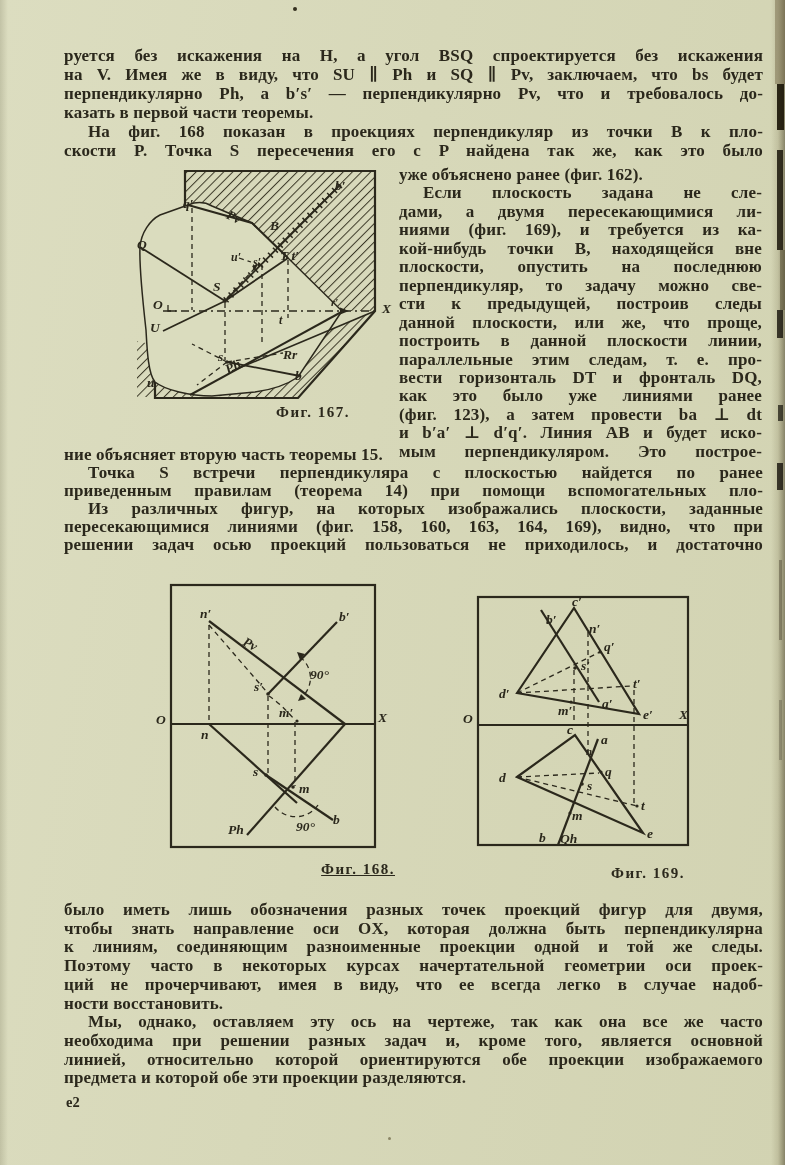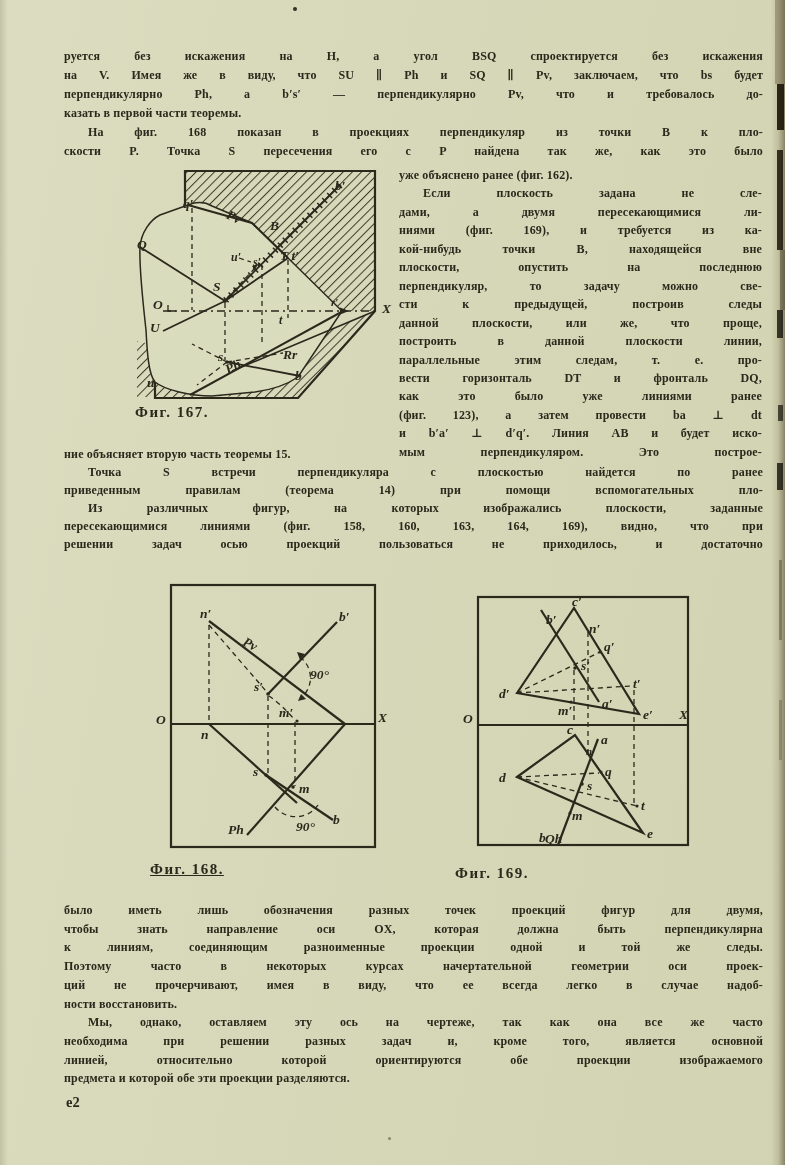--- a/index.html
+++ b/index.html
@@ -1,35 +1,35 @@
 <!DOCTYPE html>
 <html style="--bg: #d7d8b9; --bg2: #dadcbe; --ink: #2b281c;"><head>
 <meta charset="utf-8">
 <style>
   html,body{margin:0;padding:0;background:#9a9880;}
   .page{position:relative;width:785px;height:1165px;overflow:hidden;
         background:linear-gradient(100deg,#dcddc0 0%,#d7d8b9 45%,#d2d3b2 100%);
         font-family:"Liberation Serif","DejaVu Serif",serif;color:var(--ink,#2b281c);}
-  .tblock{position:absolute;font-size:12px;font-weight:600;letter-spacing:.15px;}
+  .tblock{position:absolute;font-size:17px;font-weight:600;letter-spacing:.15px;}
   .tline{text-align:justify;text-align-last:justify;}
   .tline.nj{text-align:left;text-align-last:left;}
   .tline.ind{text-indent:24px;}
   #para-top{left:64px;top:47px;width:699px;line-height:18.9px;}
   #col-right{left:399px;top:166px;width:363px;line-height:18.45px;}
   #para-mid{left:64px;top:446px;width:699px;line-height:17.9px;}
   #para-bottom{left:64px;top:901px;width:699px;line-height:18.7px;}
   .fig{position:absolute;}
   #fig167{left:135px;top:168px;width:260px;height:252px;}
   #fig168{left:150px;top:580px;width:245px;height:300px;}
   #fig169{left:455px;top:580px;width:250px;height:300px;}
   .fig svg{position:absolute;left:0;top:0;}
   .flabel{position:absolute;font-style:italic;font-weight:700;font-size:13.5px;
           line-height:1;white-space:nowrap;transform-origin:left top;}
   .fcap{position:absolute;font-style:normal;font-weight:700;font-size:15px;
-        letter-spacing:1.5px;text-align:left;}
+        letter-spacing:1.5px;text-align:right;}
   #cap167{left:0;top:236px;width:215px;}
   #cap168{left:0;top:281px;width:245px;text-decoration:underline;}
   #cap169{left:0;top:285px;width:230px;}
   #page-num{position:absolute;left:66px;top:1094px;font-size:14.5px;font-weight:700;}
   
   .edge-strip{position:absolute;right:0;top:0;width:14px;height:100%;
     background:linear-gradient(to right,rgba(0,0,0,0) 0%,rgba(110,100,65,.18) 50%,rgba(80,72,44,.38) 78%,rgba(58,50,28,.5) 100%);}
   .left-strip{position:absolute;left:0;top:0;width:8px;height:100%;
     background:linear-gradient(to right,rgba(80,78,50,.18),rgba(0,0,0,0));}
   .mark{position:absolute;}
@@ -257,21 +257,21 @@
       <span class="flabel" style="left: 224px; top: 128px;">X</span>
       <span class="flabel" style="left: 112px; top: 143px;">c</span>
       <span class="flabel" style="left: 146px; top: 153px;">a</span>
       <span class="flabel" style="left: 131px; top: 166px; font-size: 11px;">n</span>
       <span class="flabel" style="left: 150px; top: 185px;">q</span>
       <span class="flabel" style="left: 132px; top: 199px;">s</span>
       <span class="flabel" style="left: 44px; top: 191px;">d</span>
       <span class="flabel" style="left: 186px; top: 219px;">t</span>
       <span class="flabel" style="left: 117px; top: 229px;">m</span>
       <span class="flabel" style="left: 84px; top: 251px;">b</span>
-      <span class="flabel" style="left: 90px; top: 252px;">Qh</span>
+      <span class="flabel" style="left: 105px; top: 252px;">Qh</span>
       <span class="flabel" style="left: 192px; top: 247px;">e</span>
     </div>
 
   <div id="page-num">е2</div>
 
   <div class="edge-strip"></div>
   <div class="left-strip"></div>
   <div class="mark m1"></div>
   <div class="mark m2"></div>
   <div class="mark m3"></div>

